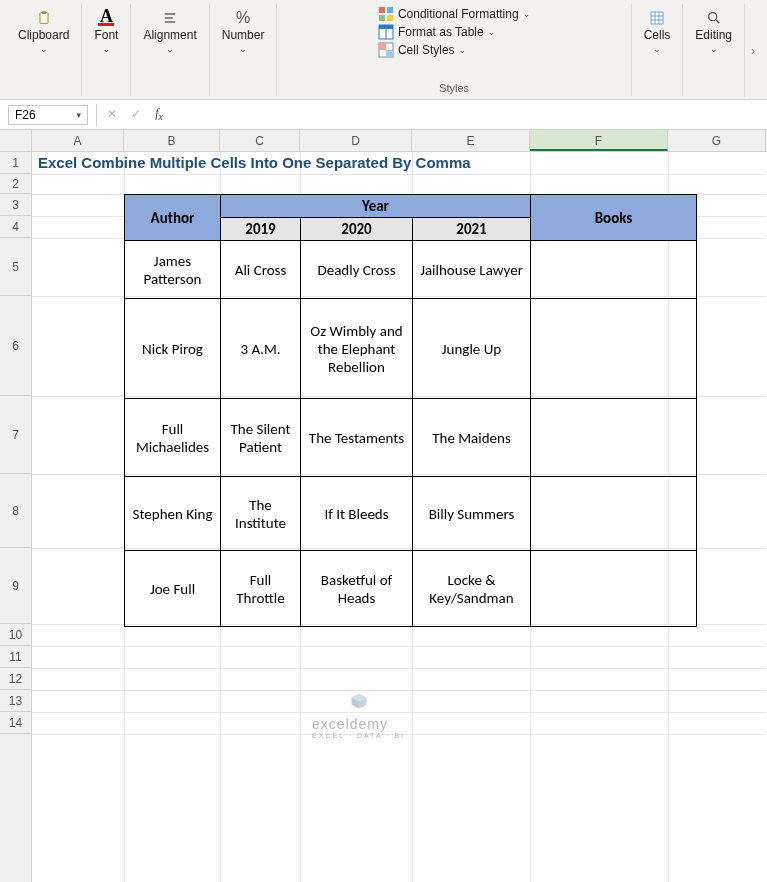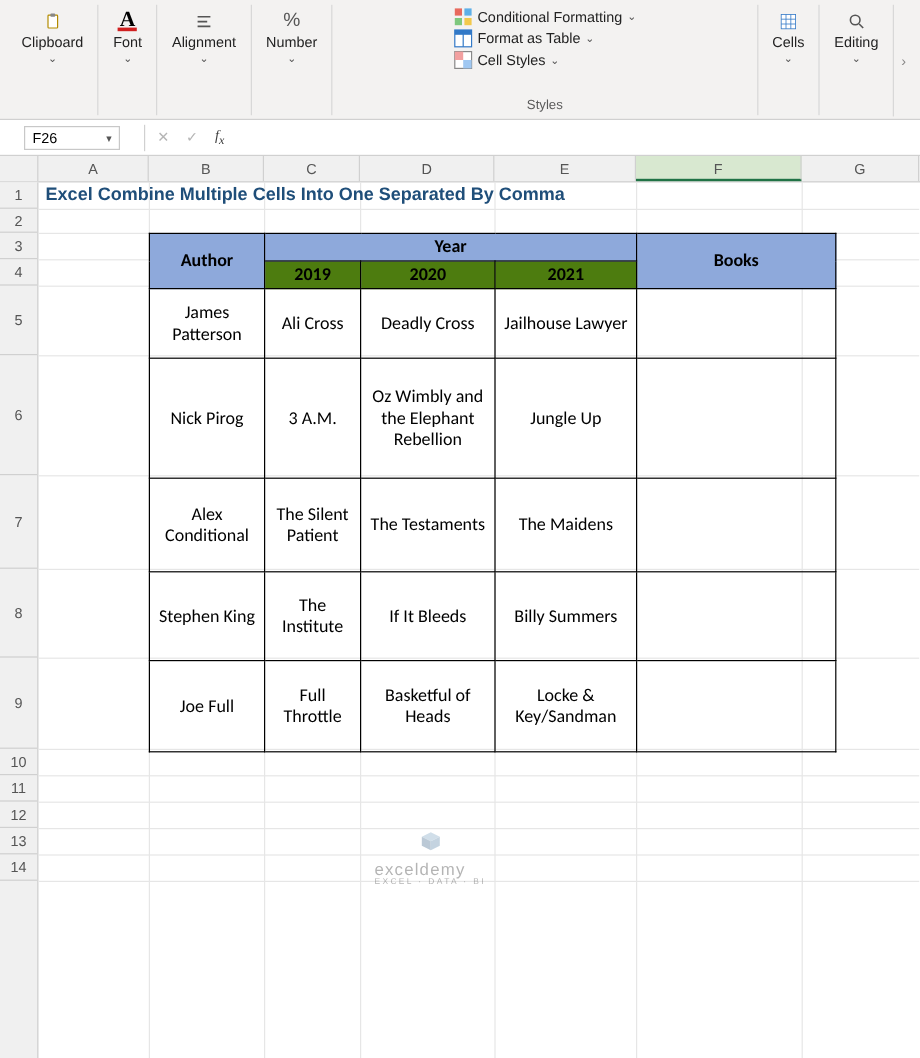--- a/index.html
+++ b/index.html
@@ -13,21 +13,21 @@
 .bigbtn { display: flex; flex-direction: column; align-items: center; gap: 2px; cursor: pointer; padding: 2px 2px; }
 .bigbtn span.lbl { font-size: 12px; color: #222; }
 .chev { font-size: 9px; color: #555; }
 .styles-body { display: flex; flex-direction: column; gap: 2px; align-items: flex-start; padding-top: 2px; }
 .style-row { display: flex; align-items: center; gap: 4px; font-size: 12px; color: #222; cursor: pointer; }
 .ic { width: 16px; height: 16px; display: inline-flex; align-items: center; justify-content: center; }
 .expand-right { display:flex; align-items:center; border-left:1px solid #d8d8d8; padding:0 6px; color:#888; cursor:pointer;}
 
 
 .fbar { display: flex; align-items: center; border-bottom: 1px solid #d0d0d0; background: #fff; height: 30px; }
-.namebox { width: 80px; border: 1px solid #c8c8c8; margin: 3px 20px; padding: 2px 6px; font-size: 12px; display:flex; align-items:center; justify-content:space-between; background:#fff;}
+.namebox { width: 80px; border: 1px solid #c8c8c8; margin: 3px 8px; padding: 2px 6px; font-size: 12px; display:flex; align-items:center; justify-content:space-between; background:#fff;}
 .fb-icons { display:flex; align-items:center; gap:14px; padding:0 10px; color:#b5b5b5; }
 .fx { font-style: italic; font-family: serif; color:#404040; }
 .formula-input { flex:1; border:none; outline:none; padding:0 6px; font-size:12px; }
 
 
 .sheet { position: relative; }
 .col-headers { display:flex; background:#f0f0f0; border-bottom:1px solid #d0d0d0; height:22px; }
 .corner { width:32px; border-right:1px solid #d0d0d0; background:#f0f0f0; }
 .ch { border-right:1px solid #d0d0d0; text-align:center; line-height:22px; color:#555; font-size:12px; }
 .ch.sel { background:#d8e8d0; border-bottom:2px solid #217346; }
@@ -48,21 +48,21 @@
 .h9 { height:76px; }
 .h10,.h11,.h12,.h13,.h14 { height:22px; }
 
 
 .title { font-weight:bold; color:#1f4e79; font-size:15px; padding:2px 4px; }
 
 
 .data-table { position:absolute; left:92px; top:42px; border-collapse:collapse; }
 .data-table td { border:1px solid #000; text-align:center; font-size:15px; font-family: Calibri, sans-serif; padding:2px 6px; }
 .hdr-blue { background:#8ea9db; font-weight:bold; }
-.hdr-gray { background:#4d7c0f; font-weight:bold; }
+.hdr-gray { background:#e5e5e5; font-weight:bold; }
 .author-col { width:96px; }
 .y-col { width:80px; }
 .d-col { width:112px; }
 .e-col { width:118px; }
 .books-col { width:166px; }
 
 
 .watermark { position:absolute; left:280px; top:826px; display:flex; align-items:center; gap:6px; opacity:0.45; color:#5a5a5a; font-size:14px; letter-spacing:1px; }
 .watermark .cube { width:18px; height:18px; }
 
@@ -298,21 +298,21 @@
           <td></td>
         </tr>
         <tr style="height:100px">
           <td>Nick Pirog</td>
           <td>3 A.M.</td>
           <td>Oz Wimbly and the Elephant Rebellion</td>
           <td>Jungle Up</td>
           <td></td>
         </tr>
         <tr style="height:78px">
-          <td>Alex Conditional</td>
+          <td>Full Michaelides</td>
           <td>The Silent Patient</td>
           <td>The Testaments</td>
           <td>The Maidens</td>
           <td></td>
         </tr>
         <tr style="height:74px">
           <td>Stephen King</td>
           <td>The Institute</td>
           <td>If It Bleeds</td>
           <td>Billy Summers</td>

